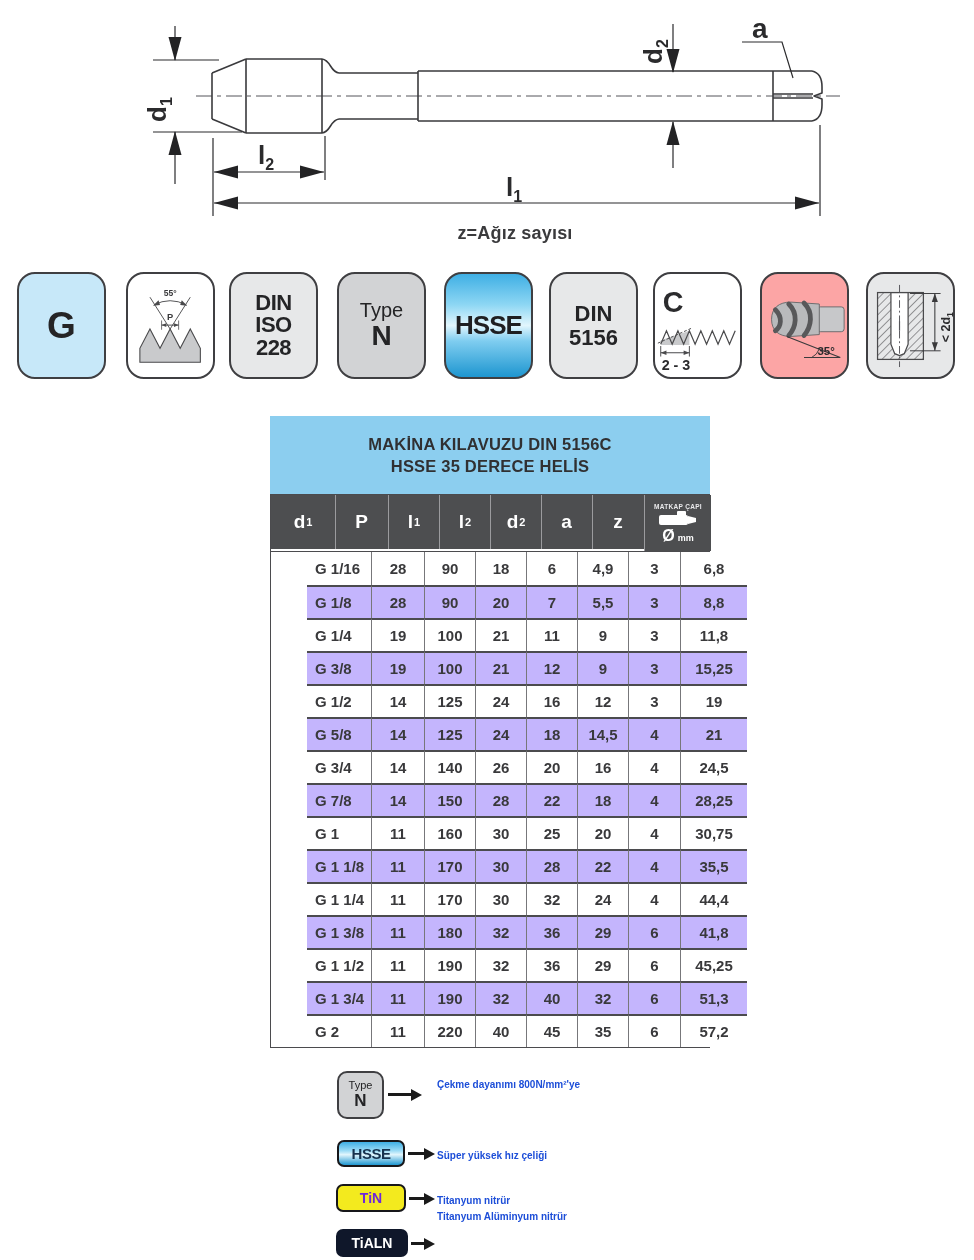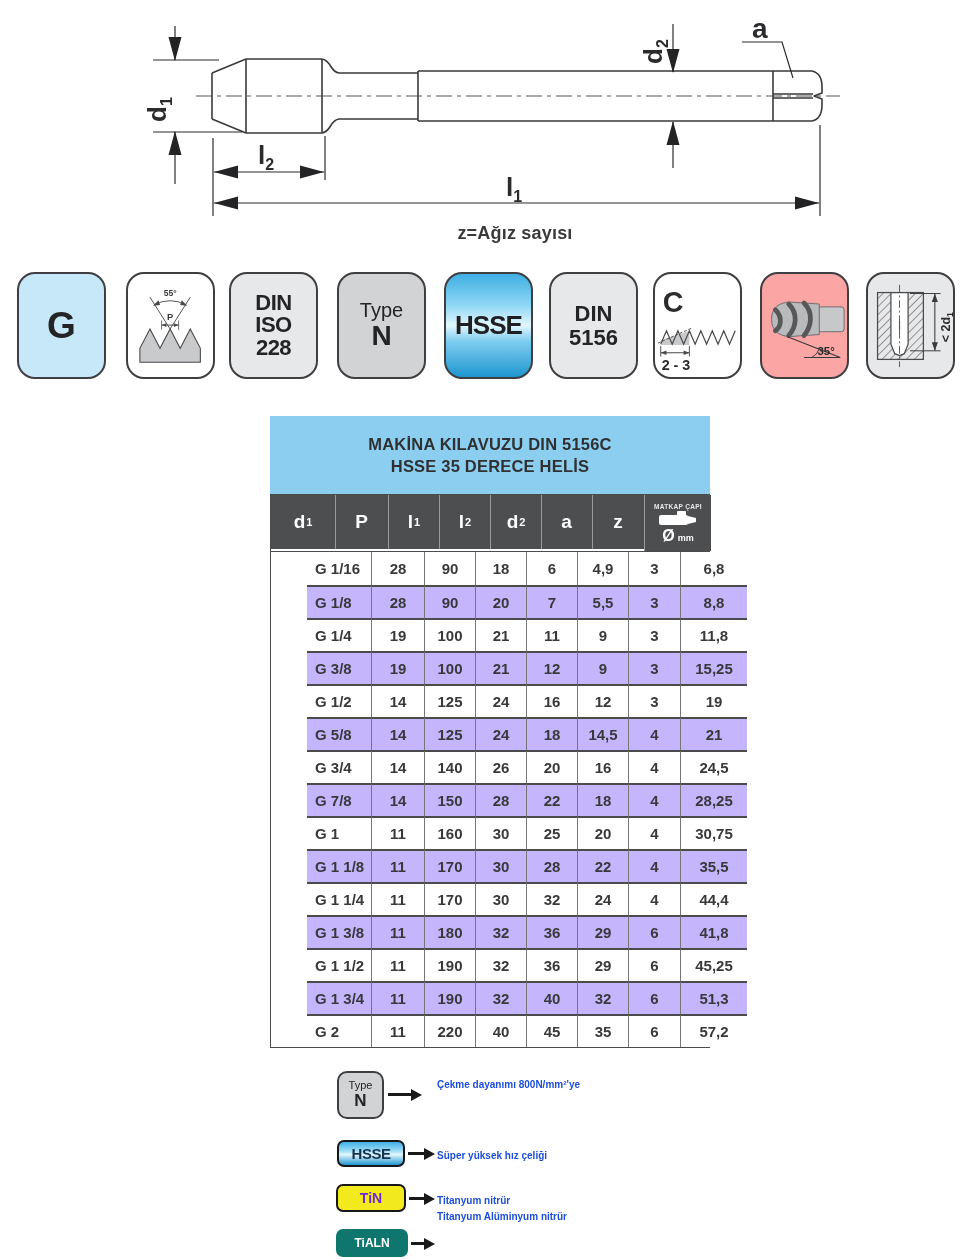--- a/index.html
+++ b/index.html
@@ -61,21 +61,21 @@
   .lg-typen{left:337px;top:1071px;width:47px;height:48px;border:2px solid #3f3f42;
             border-radius:10px;background:#d2d3d5;flex-direction:column;line-height:1.05;color:#242426;}
   .lg-typen .t1{font-size:11px;font-weight:400;}
   .lg-typen .t2{font-size:17px;font-weight:bold;}
   .lg-hsse{left:337px;top:1140px;width:68px;height:27px;border:2px solid #17171a;border-radius:7px;
            color:#16314d;font-size:15px;letter-spacing:-.5px;
            background:linear-gradient(180deg,#3fafe4 0%,#9cdcf6 38%,#e2f6fd 55%,#1e96d0 100%);}
   .lg-tin{left:336px;top:1184px;width:70px;height:28px;border:2px solid #17171a;border-radius:7px;
           background:#f3ea1e;color:#6d28d9;font-size:14px;}
   .lg-tialn{left:336px;top:1229px;width:72px;height:28px;border-radius:7px;
-            background:#0f766e;color:#ffffff;font-size:12px;}
+            background:#0f172a;color:#ffffff;font-size:14px;}
   .lgarrow{position:absolute;height:2.5px;background:#1a1a1a;}
   .lgarrow::after{content:"";position:absolute;right:-10px;top:-4.5px;
                   border-left:11px solid #1a1a1a;border-top:6px solid transparent;
                   border-bottom:6px solid transparent;}
   .lgtext{position:absolute;left:437px;font-size:10px;font-weight:bold;color:#1d4ed8;line-height:22px;}
 </style>
 </head>
 <body>
 
 <div class="page">

